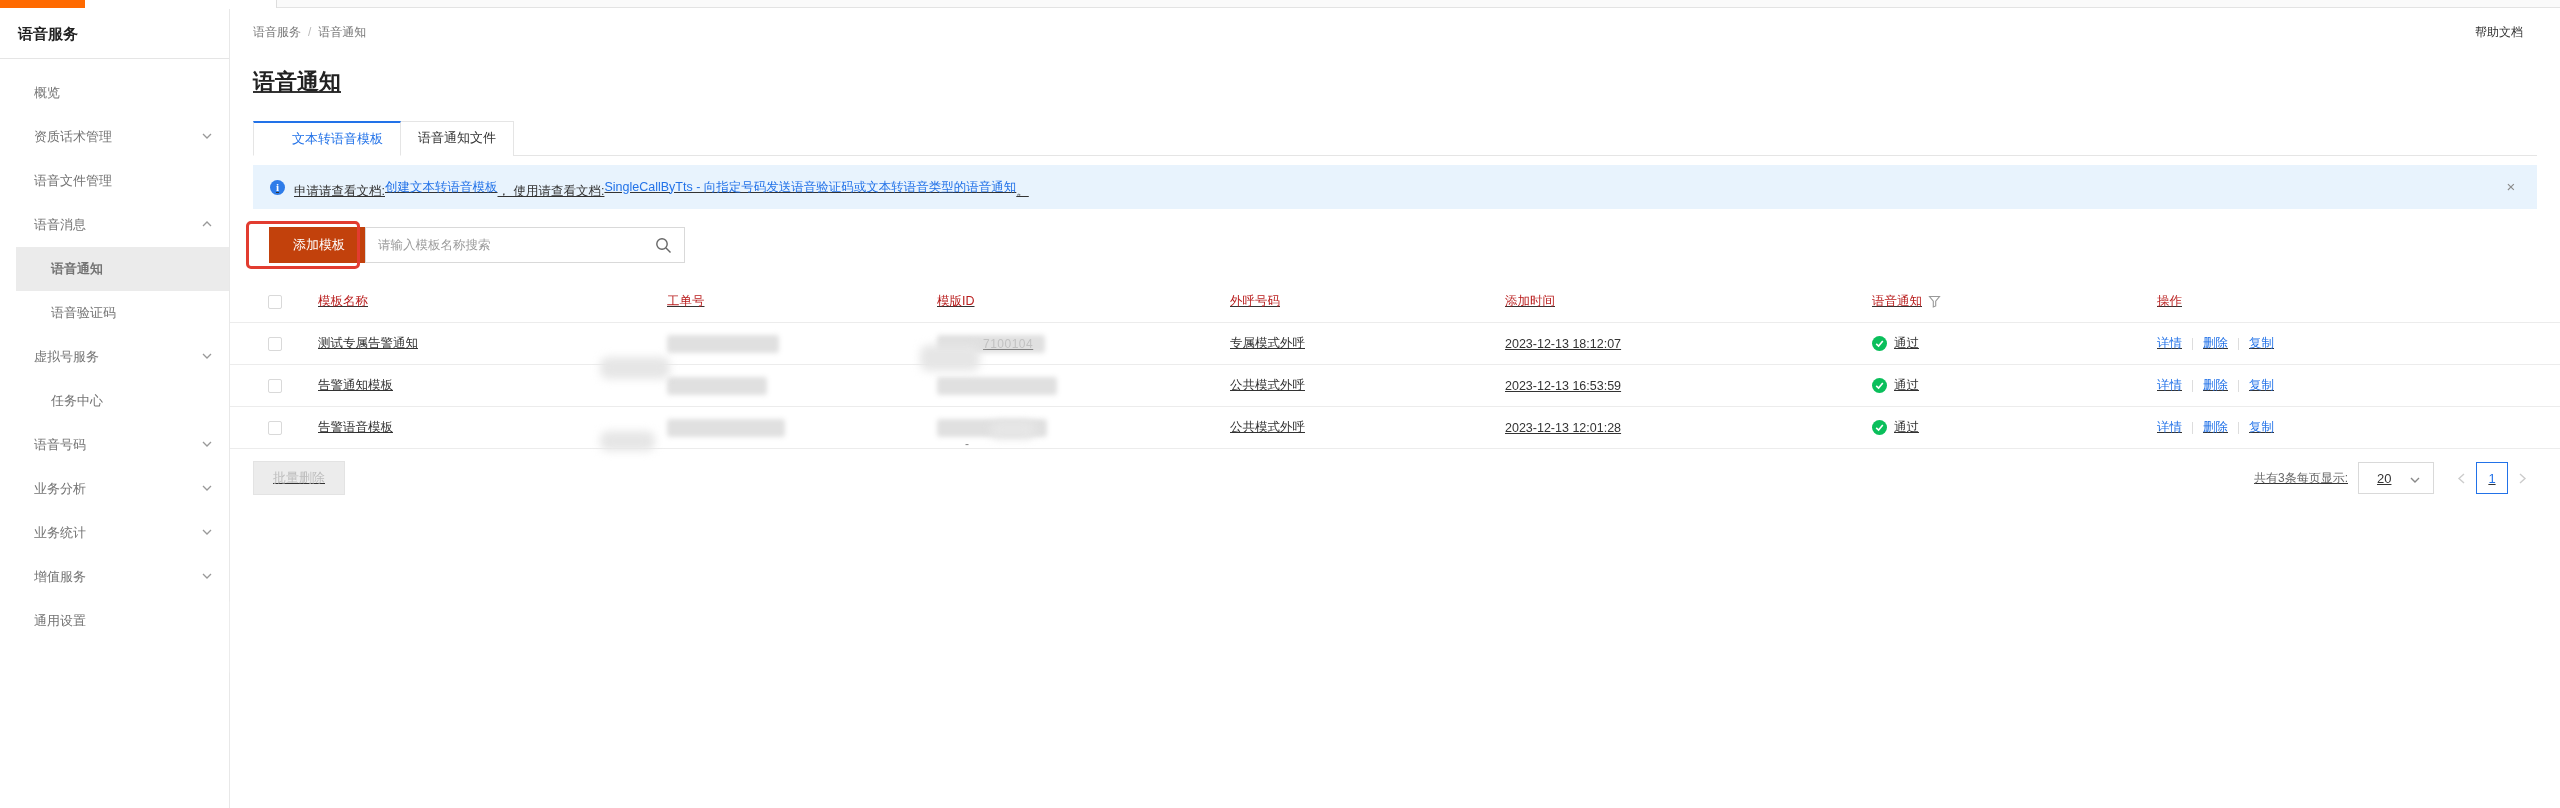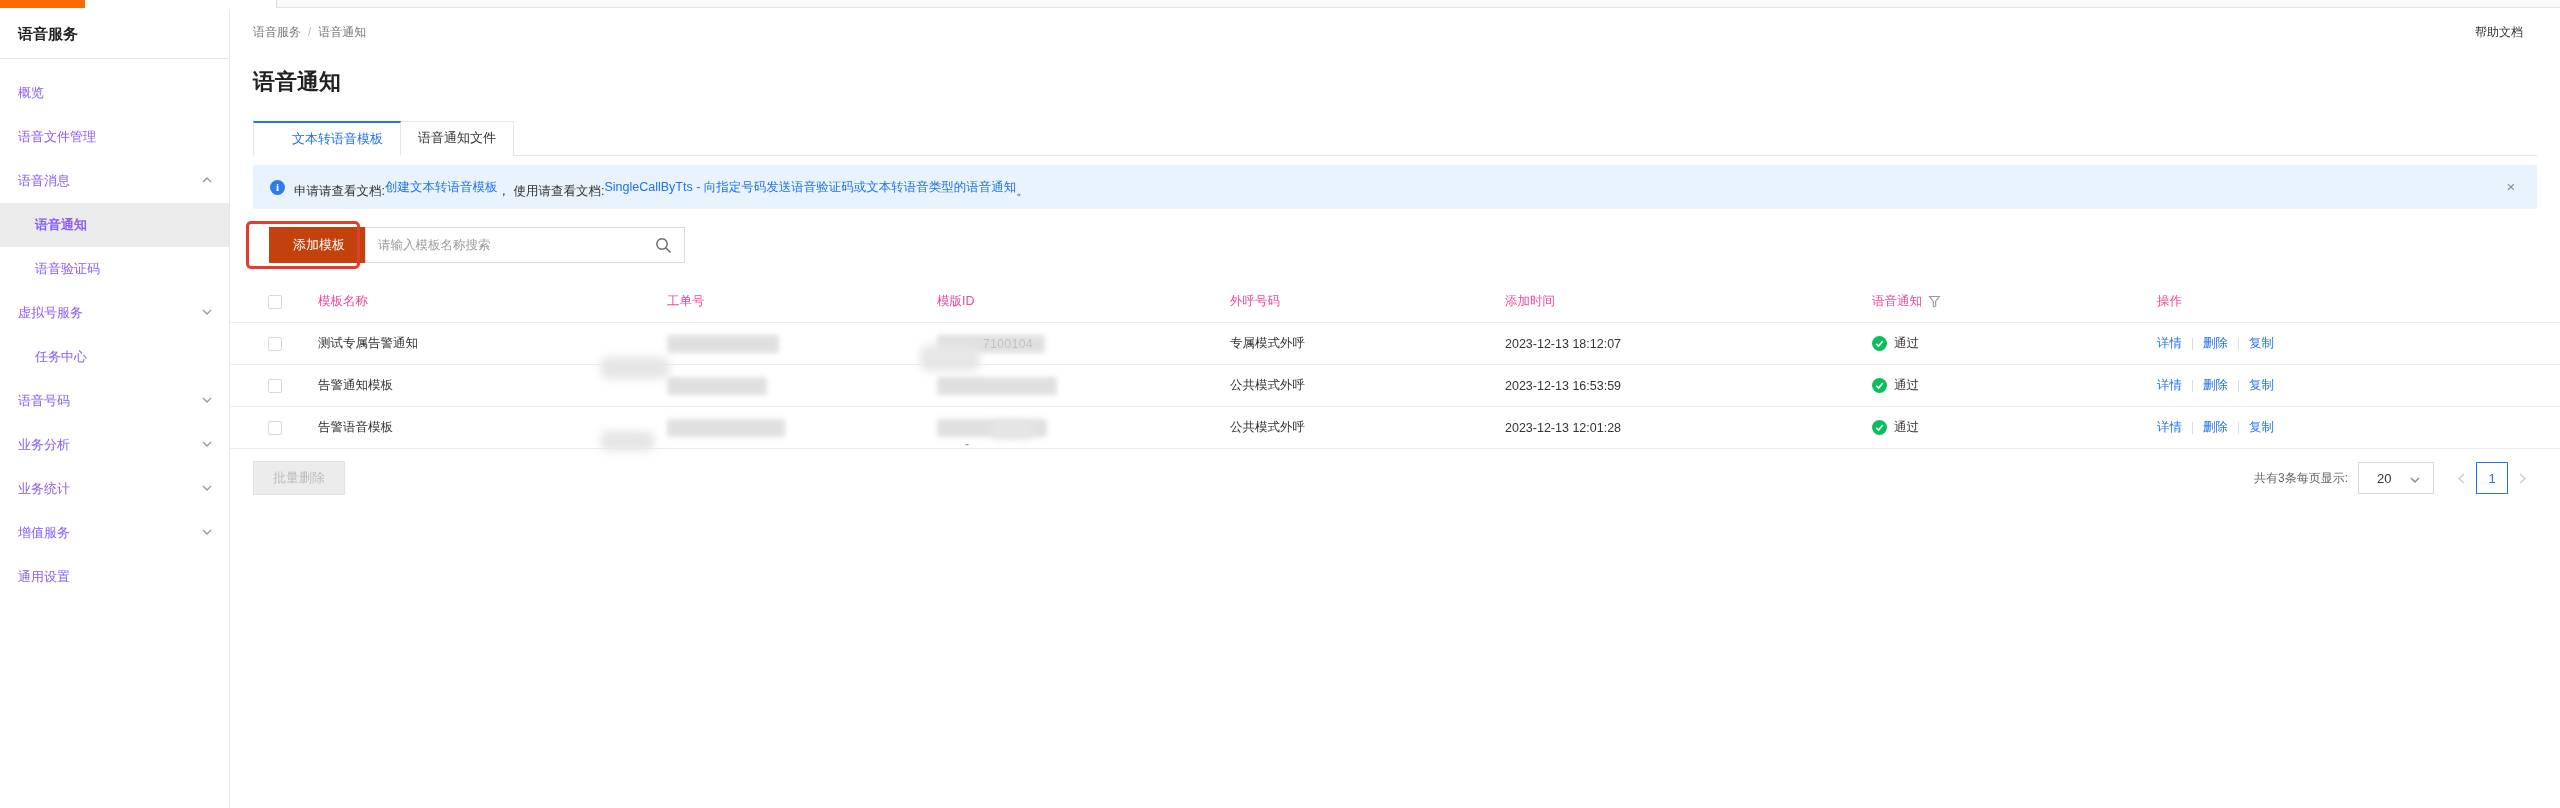--- a/index.html
+++ b/index.html
@@ -8,31 +8,31 @@
 
   
   .topstrip { position:absolute; left:0; top:0; width:2560px; height:8px; background:#fafafa; border-bottom:1px solid #e3e3e3; }
   .topstrip .orange { position:absolute; left:0; top:0; width:85px; height:8px; background:#FF6A00; }
   .topstrip .seg { position:absolute; left:85px; top:0; width:192px; height:8px; background:#fff; border-right:1px solid #ddd; }
 
   
   .sidebar { position:absolute; left:0; top:9px; width:230px; height:799px; background:#fff; border-right:1px solid #e8e8e8; }
   .side-title { height:50px; line-height:50px; padding-left:18px; font-size:15px; font-weight:bold; color:#222; border-bottom:1px solid #e5e5e5; }
   .side-items { padding-top:12px; }
-  .side-item { position:relative; height:44px; line-height:44px; padding-left:18px; font-size:13px; color:#8b5cf6; cursor:pointer; }
+  .side-item { position:relative; height:44px; line-height:44px; padding-left:18px; font-size:13px; color:#737373; cursor:pointer;margin-left:16px; }
   .side-item.sub { padding-left:35px; }
   .side-item.active { background:#EBEBEB; font-weight:bold; }
   .side-item .chev { position:absolute; right:16px; top:15px; width:12px; height:12px; color:#999; }
   .side-item .chev svg { display:block; }
   .collapse-flap { position:absolute; left:229px; top:601px; width:20px; height:72px; background:#ececec;
     clip-path:polygon(0 0,100% 12px,100% 60px,0 100%); display:flex; align-items:center; justify-content:center; cursor:pointer; }
   .collapse-flap svg { color:#9a9a9a; }
 
   
-  .content { position:absolute; left:230px; top:9px; width:2330px; height:799px; background:#fff; }
+  .content { position:absolute; left:230px; top:9px; width:2330px; height:799px; background:#fff;text-decoration:underline; }
   .crumb-row { position:relative; height:44px; }
   .breadcrumb { position:absolute; left:23px; top:15px; font-size:12px; color:#777; }
   .breadcrumb .sep { color:#bbb; margin:0 7px; }
   .help-link { position:absolute; right:37px; top:15px; font-size:12px; color:#333; cursor:pointer; }
 
   .page-title { margin:14px 0 0 23px; font-size:22px; font-weight:600; color:#222; }
 
   
   .tabs { position:relative; margin:24px 0 0 23px; height:35px; }
   .tabs .baseline { position:absolute; left:0; right:23px; bottom:0; border-bottom:1px solid #e5e5e5; }
@@ -53,21 +53,21 @@
   .add-btn { position:absolute; left:16px; top:0; width:100px; height:36px; background:#c2410c; color:#fff; border:none; font-size:13px; cursor:pointer; }
   .red-annotation { position:absolute; left:-7px; top:-6px; width:114px; height:48px; border:3px solid #E23C30; border-radius:5px; pointer-events:none; z-index:5; }
   .search-box { position:absolute; left:112px; top:0; width:320px; height:36px; border:1px solid #d9d9d9; background:#fff; }
   .search-box input { width:100%; height:100%; border:none; outline:none; padding:0 40px 0 12px; font-size:12.5px; color:#333; background:transparent; }
   .search-box input::placeholder { color:#9b9b9b; }
   .search-icon { position:absolute; right:12px; top:9px; color:#666; cursor:pointer; }
 
   
   .table { position:relative; margin:18px 0 0 0; }
   .tr { display:flex; align-items:center; height:42px; padding-left:38px; border-bottom:1px solid #ececec; font-size:12.5px; position:relative; }
-  .tr.head { color:#ec4899;text-align:right; }
+  .tr.head { color:#b91c1c;text-align:right; }
   .td { flex:none; padding-right:10px; display:flex; align-items:center; }
   .c-check { width:50px; }
   .c-name  { width:349px; }
   .c-ticket{ width:270px; }
   .c-id    { width:293px; }
   .c-mode  { width:275px; }
   .c-time  { width:367px; }
   .c-status{ width:285px; }
   .c-act   { flex:1; }
   .checkbox { width:14px; height:14px; border:1px solid #d9d9d9; border-radius:2px; background:#fff; cursor:pointer; }
@@ -96,20 +96,26 @@
 
 <div class="topstrip">
   <div class="orange"></div>
   <div class="seg"></div>
 </div>
 
 <div class="sidebar">
   <div class="side-title">语音服务</div>
   <div class="side-items">
     <div class="side-item"><span>概览</span></div>
+    <div class="side-item"><span>资质话术管理</span>
+      <span class="chev">
+          <svg width="12" height="12" viewBox="0 0 12 12">
+            <polyline points="2,4 6,8 10,4" fill="none" stroke="currentColor" stroke-width="1.3"></polyline>
+          </svg>
+        </span></div>
     <div class="side-item"><span>语音文件管理</span></div>
     <div class="side-item"><span>语音消息</span>
       <span class="chev">
           <svg width="12" height="12" viewBox="0 0 12 12">
             <polyline points="2,8 6,4 10,8" fill="none" stroke="currentColor" stroke-width="1.3"></polyline>
           </svg>
         </span></div>
     <div class="side-item sub active"><span>语音通知</span></div>
     <div class="side-item sub"><span>语音验证码</span></div>
     <div class="side-item"><span>虚拟号服务</span>

